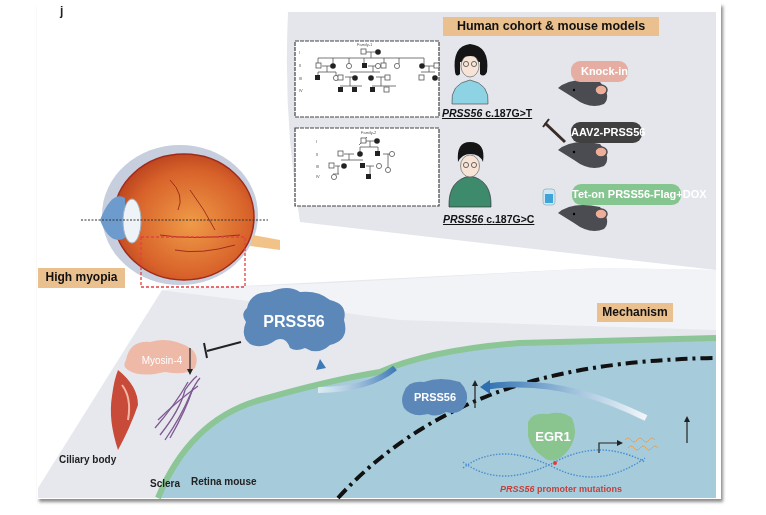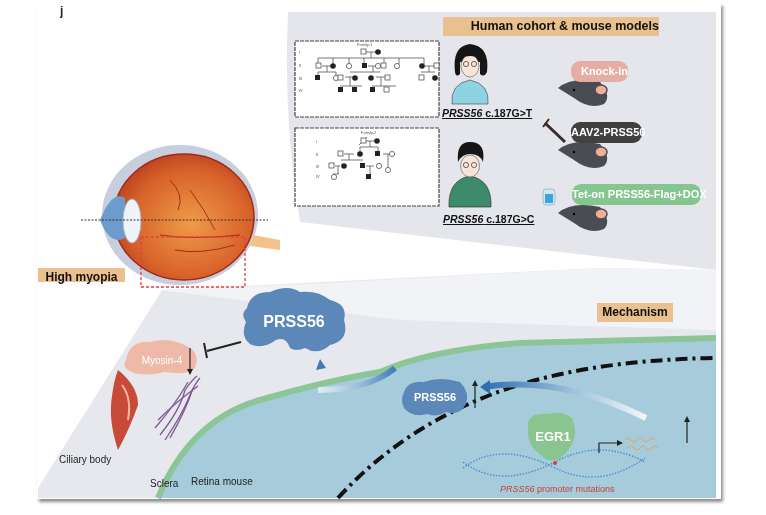--- a/index.html
+++ b/index.html
@@ -1,32 +1,32 @@
 <!DOCTYPE html>
 <html><head>
 <meta charset="utf-8">
 <style>
   html, body { margin: 0; padding: 0; background: #ffffff; }
   body { width: 766px; height: 515px; position: relative; overflow: hidden; font-family: "Liberation Sans", sans-serif; }
   #frame { position: absolute; left: 37px; top: 3px; width: 684px; height: 496px; background: #ffffff; box-shadow: 2px 3px 3px rgba(0,0,0,0.45); }
   #panel-letter { position: absolute; left: 60px; top: 4px; font-size: 12px; font-weight: bold; color: #222; }
   svg text { font-family: "Liberation Sans", sans-serif; }
   .lbl-box { position: absolute; background: #e9c08e; font-weight: bold; color: #111; text-align: center; }
-  #cohort-title { left: 443px; top: 17px; width: 216px; height: 19px; line-height: 19px; font-size: 12.5px; text-align: right; }
-  #high-myopia-label { left: 38px; top: 268px; width: 87px; height: 14px; line-height: 18px; font-size: 12px; }
+  #cohort-title { left: 443px; top: 17px; width: 216px; height: 19px; line-height: 19px; font-size: 12.5px; }
+  #high-myopia-label { left: 38px; top: 268px; width: 87px; height: 20px; line-height: 18px; font-size: 12px; }
   #mechanism-label { left: 597px; top: 303px; width: 76px; height: 19px; line-height: 19px; font-size: 12px; }
   .pill { position: absolute; color: #fff; font-weight: bold; font-size: 11px; height: 21px; line-height: 21px; border-radius: 9px; text-align: right; white-space: nowrap; }
   #pill-knockin { left: 571px; top: 61px; width: 57px; background: #e6aea3; }
   #pill-aav { left: 571px; top: 122px; width: 71px; background: #404040; }
-  #pill-teton { left: 572px; top: 184px; width: 129px; background: #85c58f; }
+  #pill-teton { left: 572px; top: 184px; width: 109px; background: #85c58f; }
   .caption { position: absolute; font-weight: bold; font-size: 10.5px; color: #111; white-space: nowrap; text-decoration: underline; }
   .caption i { font-style: italic; }
   #variant-1 { left: 442px; top: 107px; }
   #variant-2 { left: 443px; top: 213px; }
-  .tlabel { position: absolute; font-weight: normal; color: #222; font-size: 10px; white-space: nowrap; }
+  .tlabel { position: absolute; font-weight: bold; color: #222; font-size: 10px; white-space: nowrap; }
 </style>
 </head>
 <body>
 
 <div id="frame"></div>
 <div id="panel-letter">j</div>
 
 <svg id="art" width="766" height="515" viewBox="0 0 766 515" style="position:absolute;left:0;top:0;">
   <defs>
     <radialGradient id="eyeGrad" cx="0.55" cy="0.55" r="0.6">

